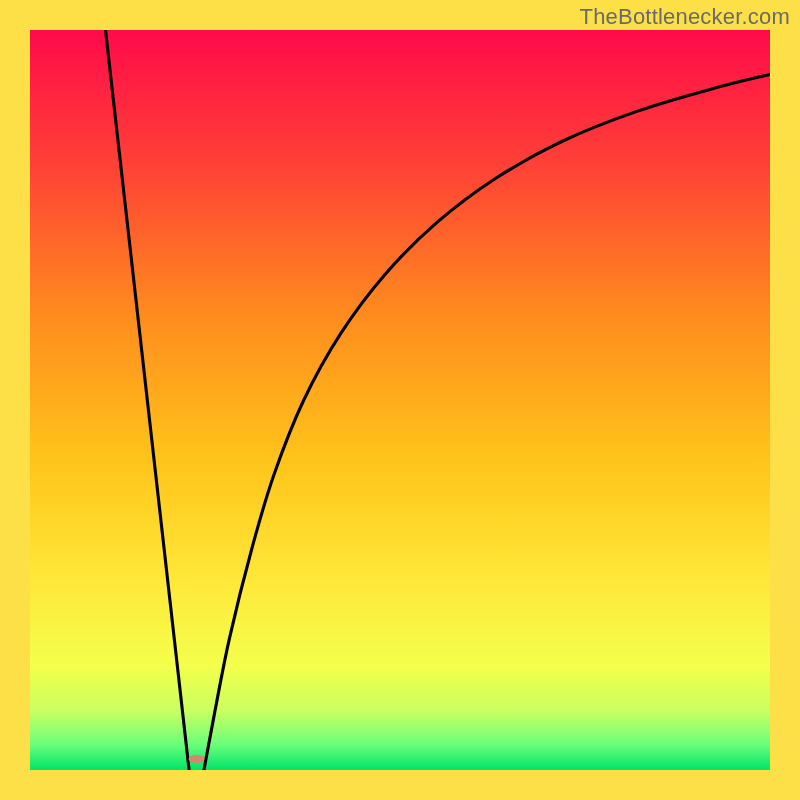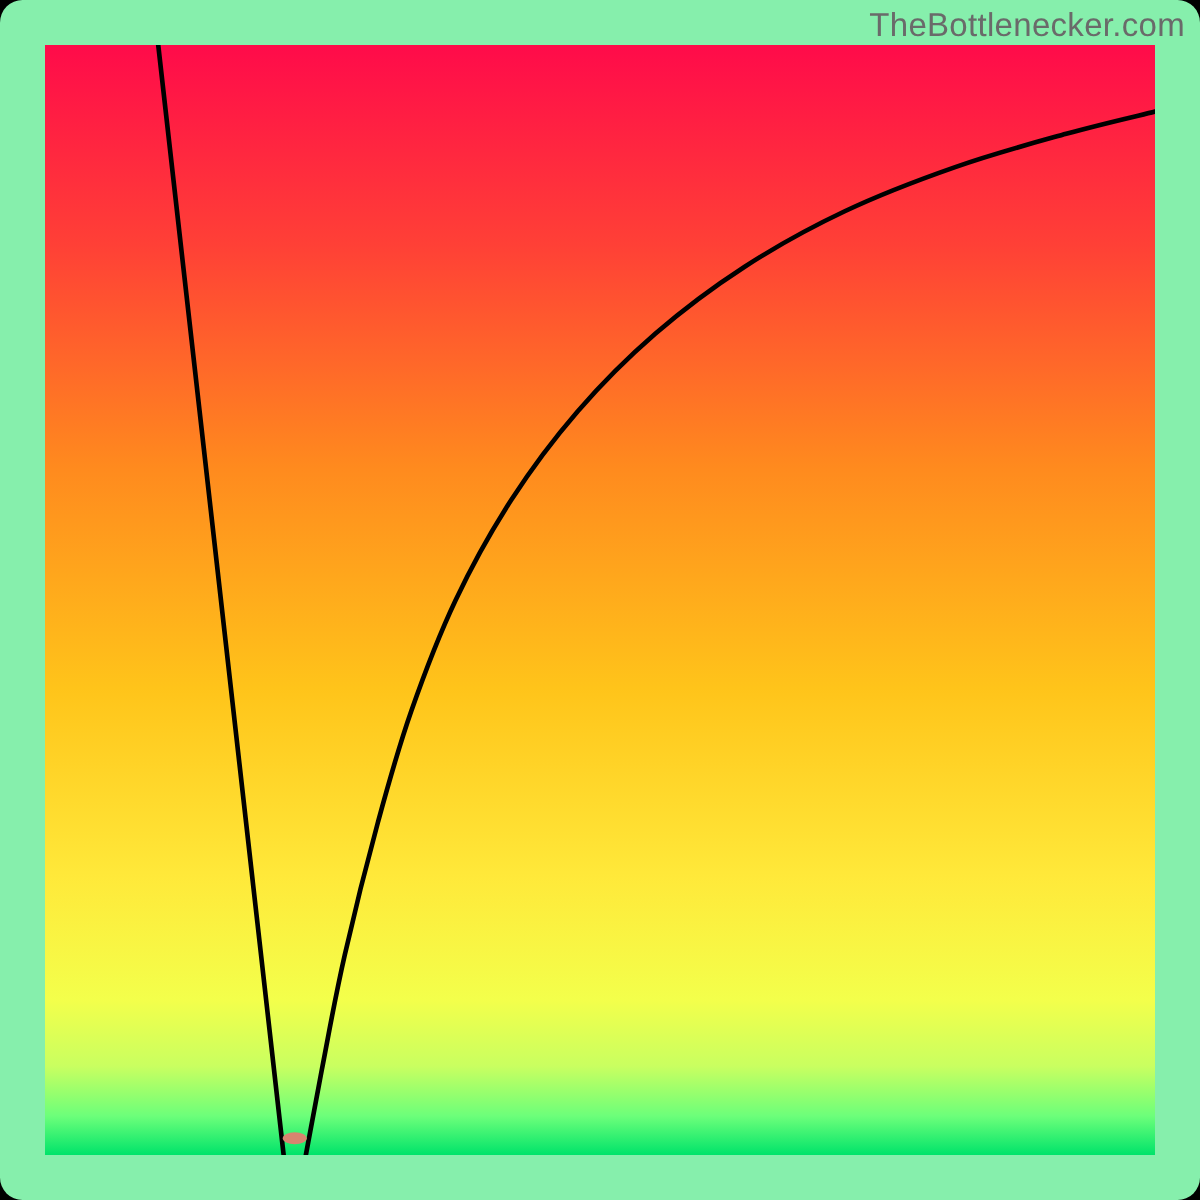--- a/index.html
+++ b/index.html
@@ -8,22 +8,21 @@
     width: 800px;
     height: 800px;
     overflow: hidden;
     background: #000;
     font-family: Arial, Helvetica, sans-serif;
   }
   .frame {
     position: relative;
     width: 800px;
     height: 800px;
-    background: #86efac;
-    border-radius: 15px;
+    background: #fde047;
   }
   .plot {
     position: absolute;
     left: 30px;
     top: 30px;
     width: 740px;
     height: 740px;
   }
   .watermark {
     position: absolute;

